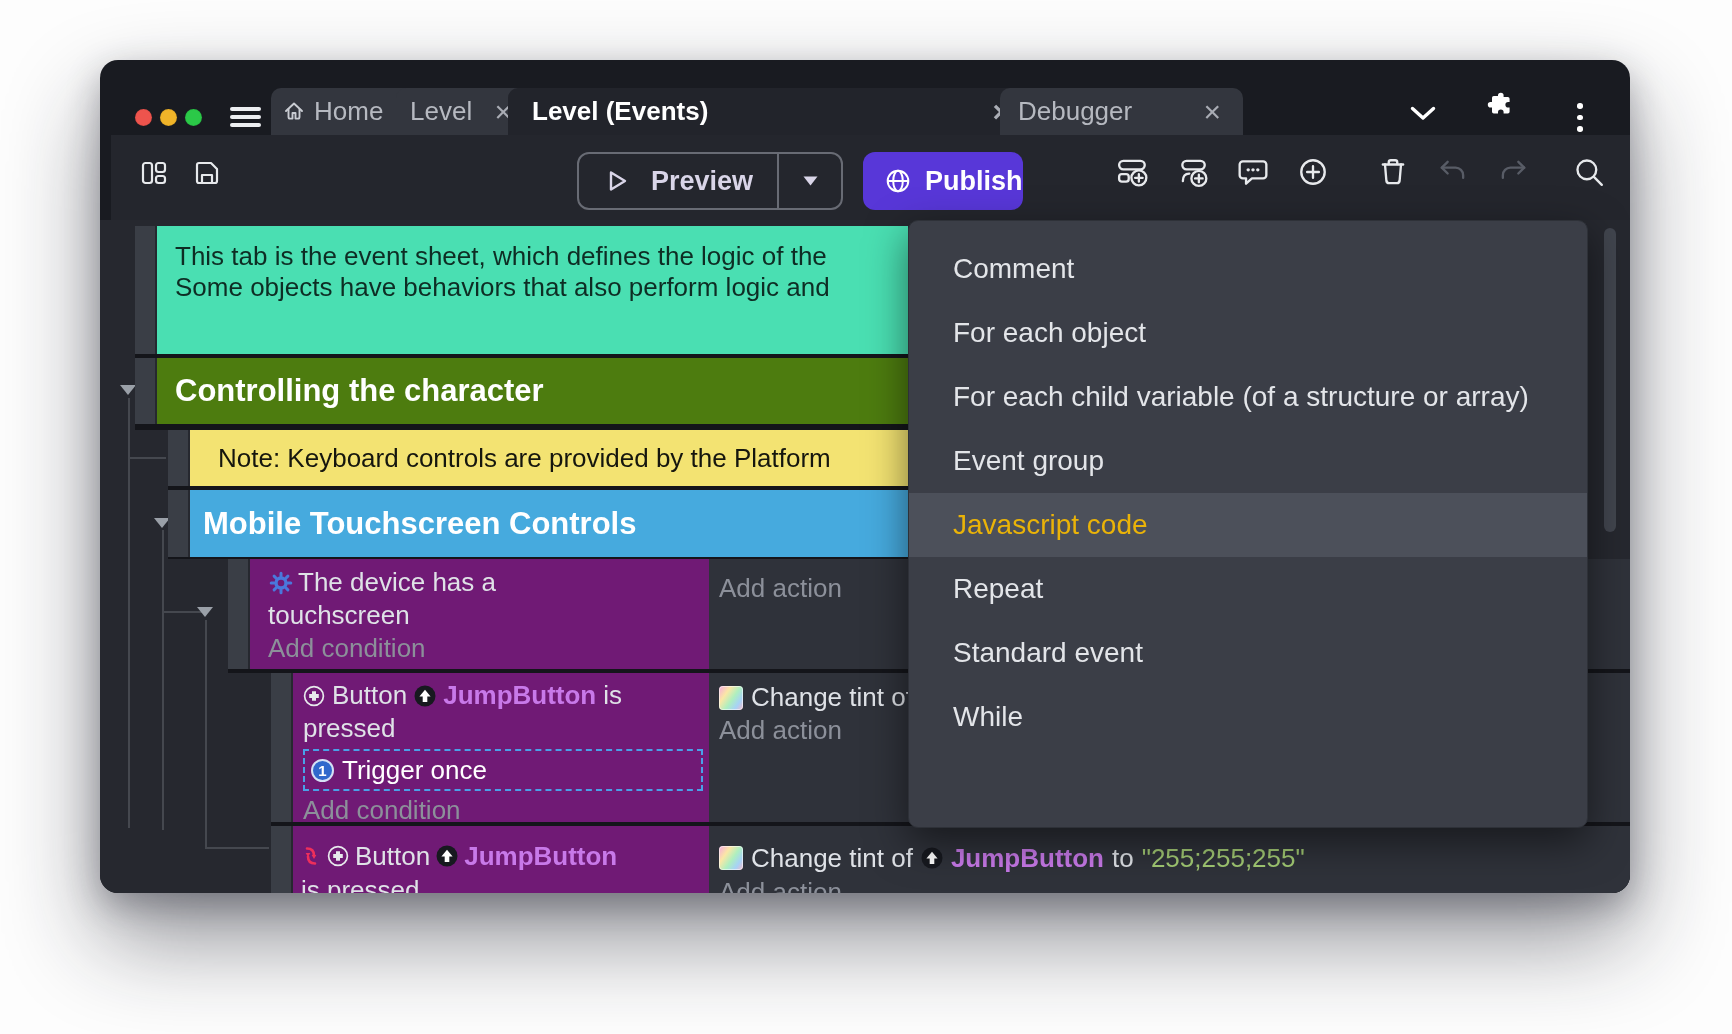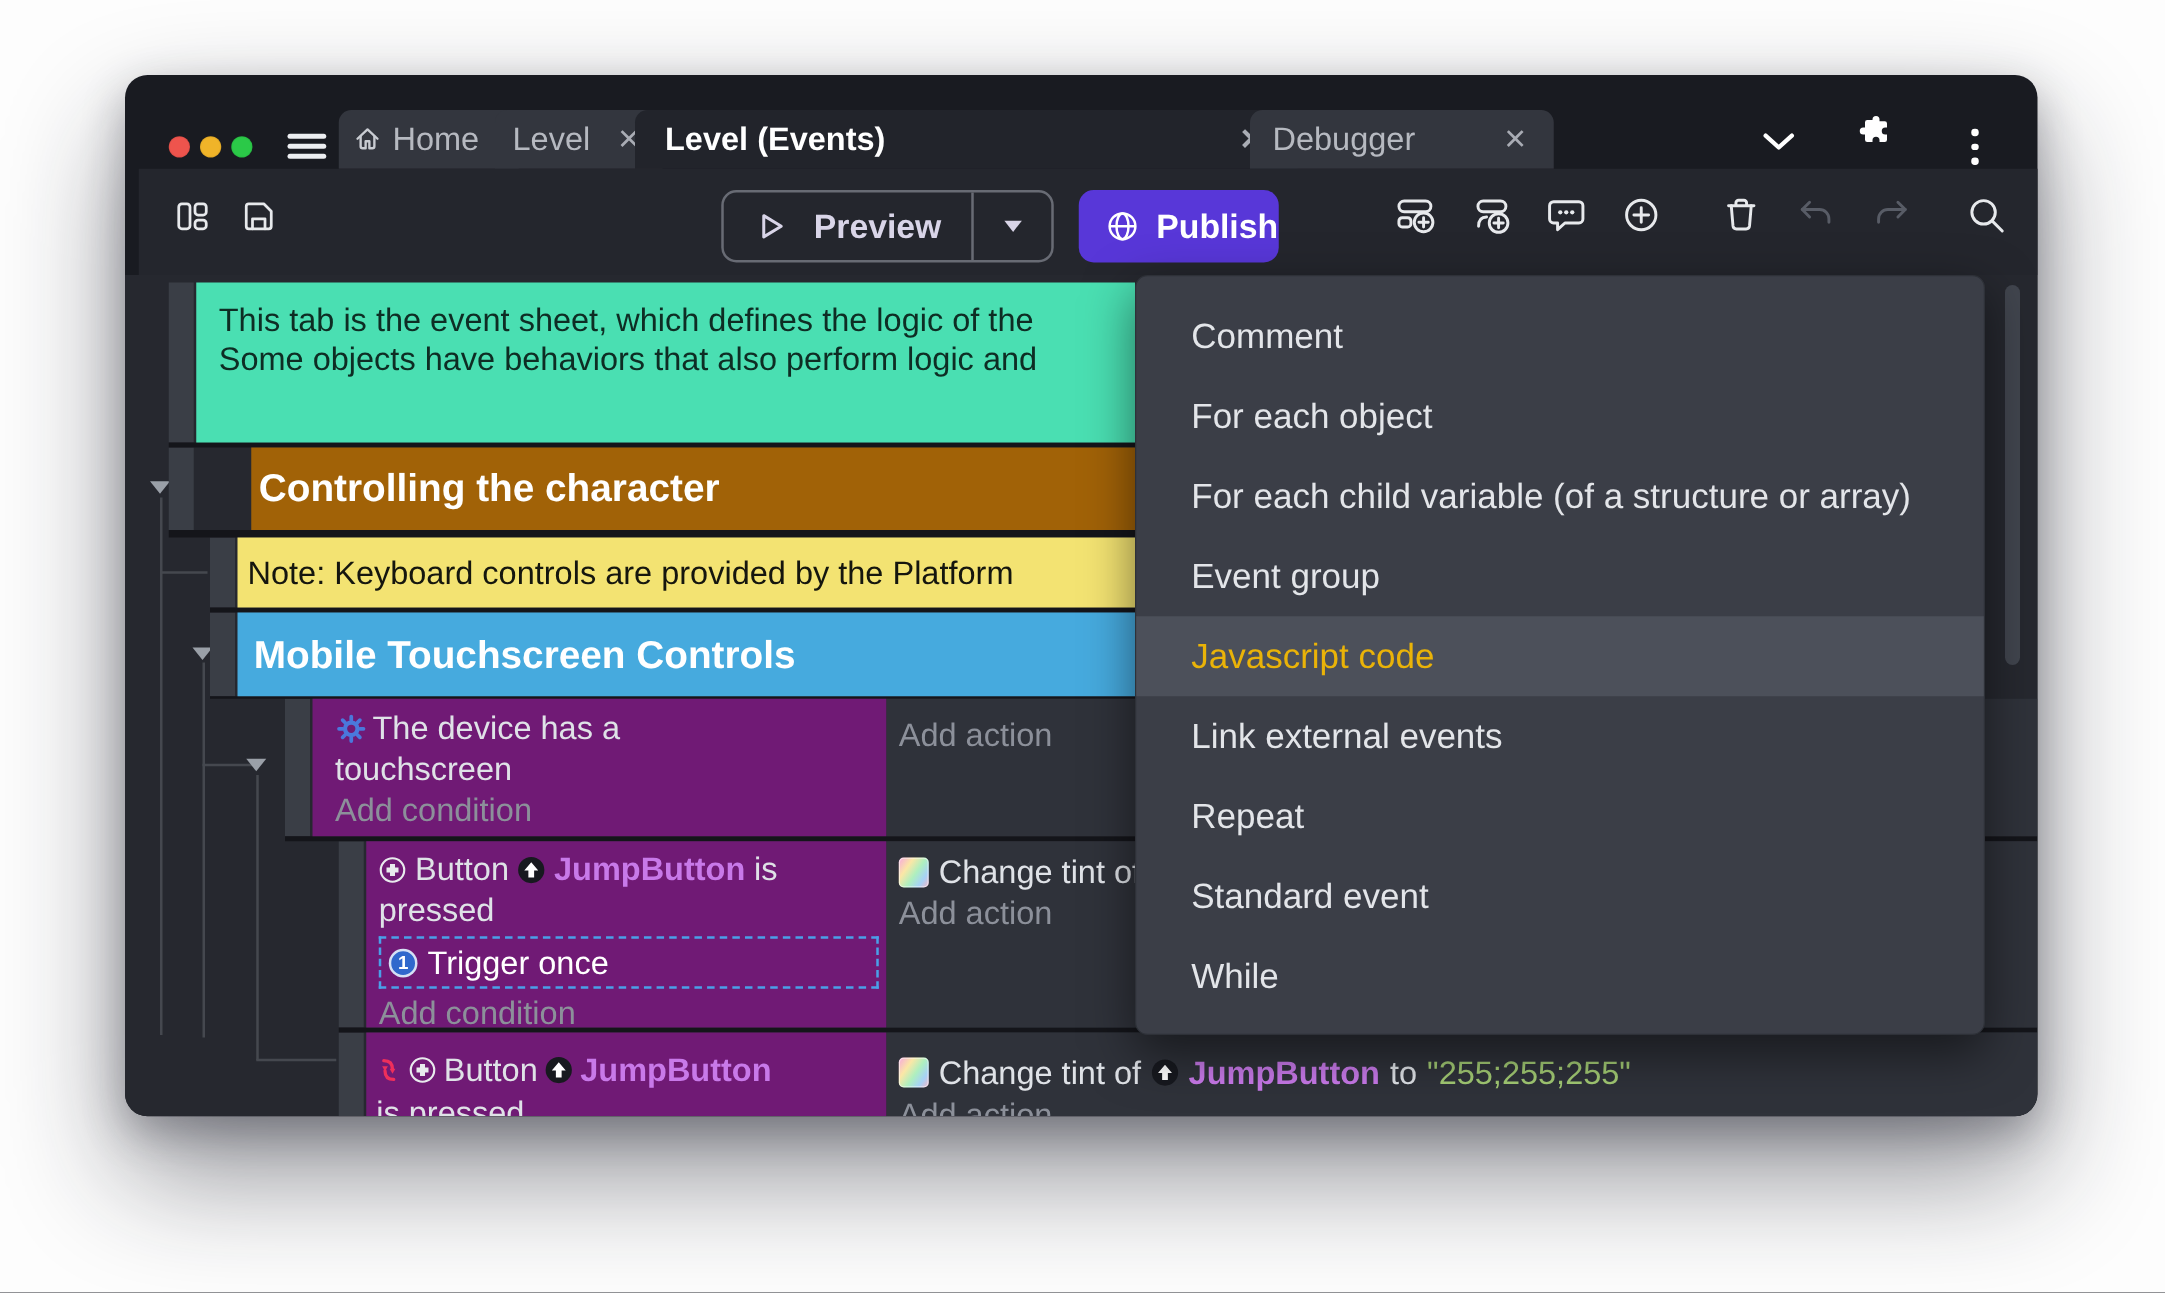--- a/index.html
+++ b/index.html
@@ -269,25 +269,25 @@
     <div class="b sep" style="left:68px;top:266px;width:740px;height:4px;"></div>
     <div class="b sep" style="left:68px;top:337px;width:740px;height:2px;"></div>
     <div class="b sep" style="left:128px;top:449px;width:1402px;height:4px;"></div>
     <div class="b sep" style="left:171px;top:602px;width:1359px;height:4px;"></div>
 
     <div class="blk b" style="top:6px;height:128px;background:#4adfb2;color:#0e2d24;font-size:26px;line-height:31px;padding:15px 0 0 18px;">
       <div>This tab is the event sheet, which defines the logic of the</div>
       <div>Some objects have behaviors that also perform logic and</div>
     </div>
 
-    <div class="blk b" style="top:138px;height:66px;background:#a16207;color:#fff;font-size:31px;font-weight:bold;line-height:66px;padding-left:6px;margin-left:44px;">
+    <div class="blk b" style="top:138px;height:66px;background:#4d7c0f;color:#fff;font-size:31px;font-weight:bold;line-height:66px;padding-left:18px;">
       <span>Controlling the character</span>
     </div>
 
-    <div class="blk b" style="left:90px;width:718px;top:210px;height:56px;background:#f3e372;color:#15160e;font-size:26px;line-height:56px;padding-left:8px;">
+    <div class="blk b" style="left:90px;width:718px;top:210px;height:56px;background:#f3e372;color:#15160e;font-size:26px;line-height:56px;padding-left:28px;">
       <span>Note: Keyboard controls are provided by the Platform</span>
     </div>
 
     <div class="blk b" style="left:90px;width:718px;top:270px;height:67px;background:#46aade;color:#fff;font-size:31px;font-weight:bold;line-height:67px;padding-left:13px;">
       <span>Mobile Touchscreen Controls</span>
     </div>
 
     <div class="b zone" style="left:609px;top:339px;width:921px;height:110px;padding:13px 0 0 10px;line-height:33px;">
       <span class="addlink">Add action</span>
     </div>
@@ -392,20 +392,19 @@
 
     <div class="b thumb" style="top:8px;height:304px;"></div>
   </div>
 
   <div class="b menu">
     <div class="mitem">Comment</div>
     <div class="mitem">For each object</div>
     <div class="mitem">For each child variable (of a structure or array)</div>
     <div class="mitem">Event group</div>
     <div class="mitem hl">Javascript code</div>
-    <div class="mitem">Link external events</div>
     <div class="mitem">Repeat</div>
     <div class="mitem">Standard event</div>
     <div class="mitem">While</div>
   </div>
 
 </div>
 </div>
 
 </body></html>

